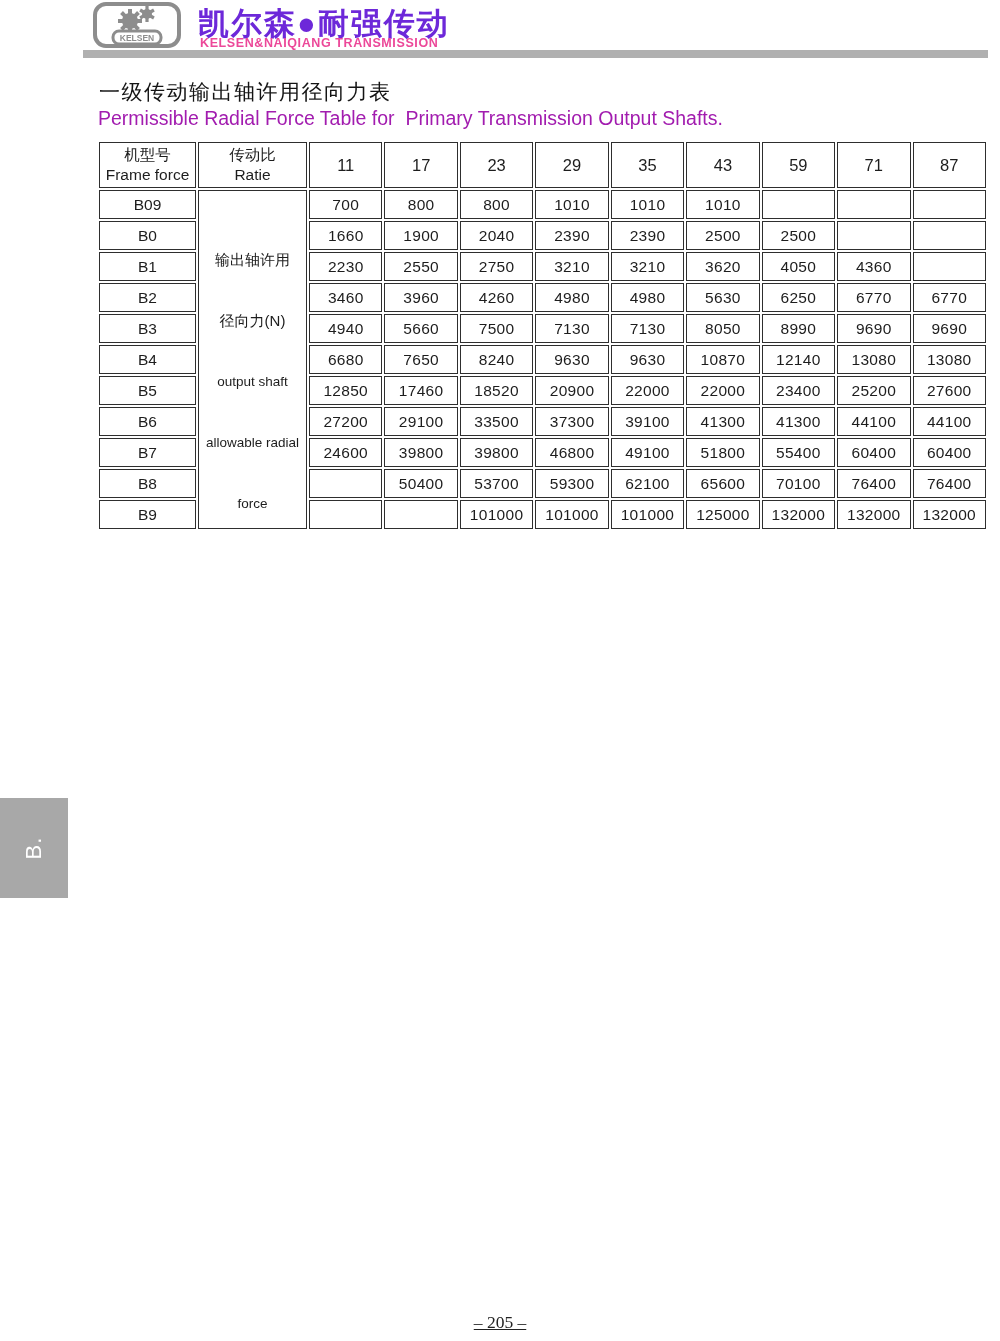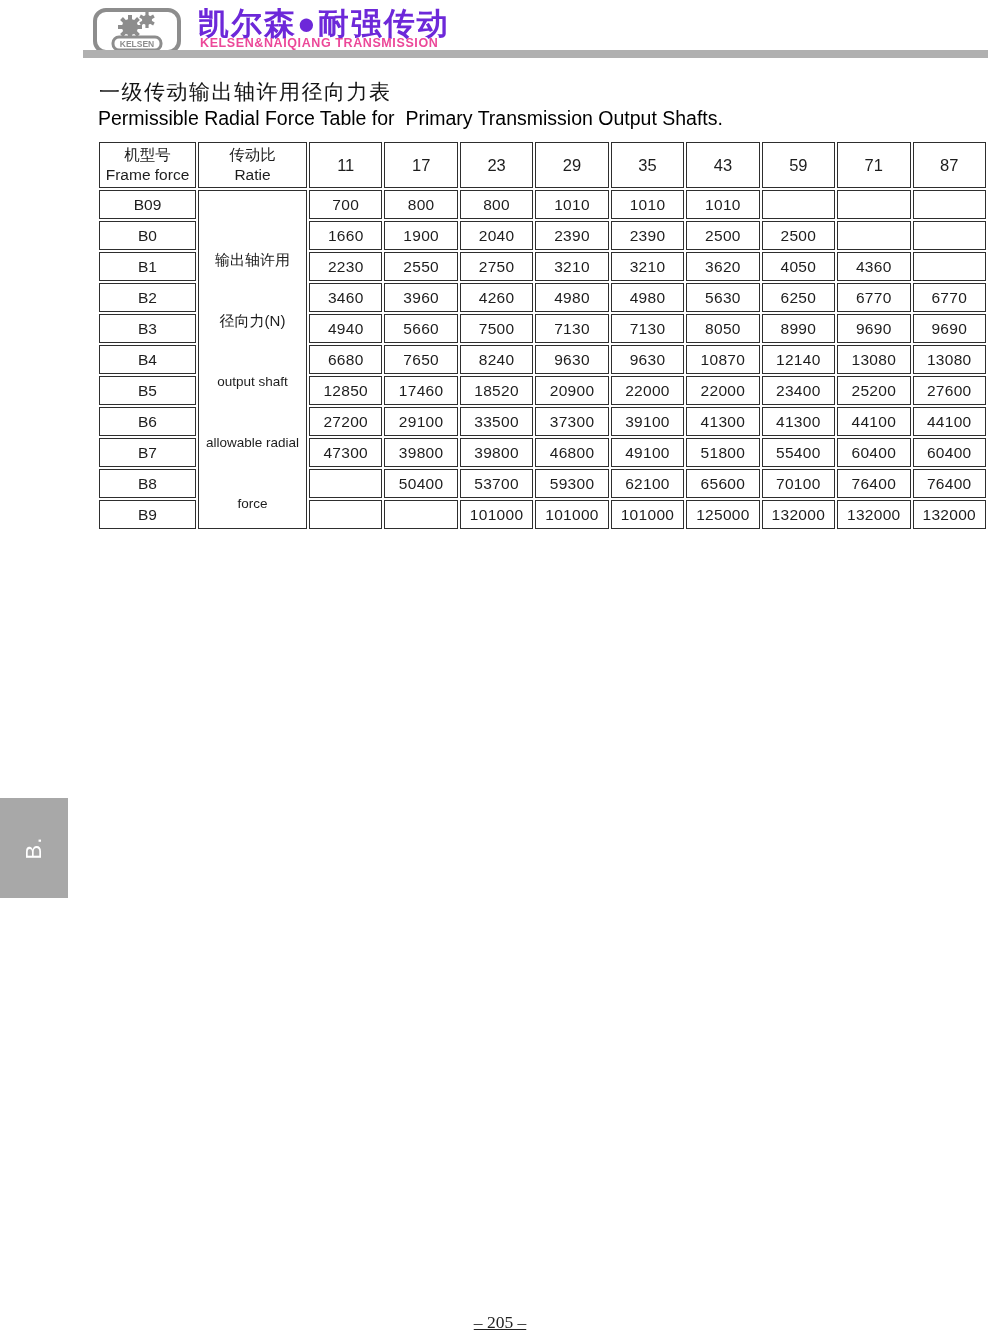--- a/index.html
+++ b/index.html
@@ -2,37 +2,37 @@
 <html><head>
 <meta charset="utf-8">
 <style>
   html,body{margin:0;padding:0;}
   body{
     width:1000px;height:1341px;position:relative;background:#ffffff;
     font-family:"Liberation Sans","DejaVu Sans",sans-serif;
     color:#1d1d1d;overflow:hidden;
   }
   
-  .logo-box{position:absolute;left:92px;top:2px;width:90px;height:46px;margin-top:6px;}
+  .logo-box{position:absolute;left:92px;top:2px;width:90px;height:46px;}
   .brand-cn{
     position:absolute;left:198px;top:3px;font-size:31px;font-weight:bold;
     color:#6d28d9;letter-spacing:2px;white-space:nowrap;
   }
   .brand-en{
     position:absolute;left:200px;top:36px;font-size:12.5px;font-weight:bold;
     color:#ec4899;letter-spacing:0.6px;white-space:nowrap;
   }
   .top-bar{position:absolute;left:83px;top:50px;width:905px;height:8px;background:#b0b0b0;}
   
   .title-cn{
     position:absolute;left:99px;top:78px;font-size:21px;color:#141414;
     letter-spacing:1.5px;white-space:pre;
   }
   .title-en{
-    position:absolute;left:98px;top:107px;font-size:19.5px;color:#000000;white-space:pre;
+    position:absolute;left:98px;top:107px;font-size:19.5px;color:#a21caf;white-space:pre;
   }
   
   .force-table{
     position:absolute;left:97px;top:140px;width:891px;
     border-collapse:separate;border-spacing:2.5px;table-layout:fixed;
   }
   .force-table th,.force-table td{
     border:1.6px solid #2e2e2e;text-align:center;vertical-align:middle;
     padding:0;background:#ffffff;overflow:hidden;
   }
@@ -236,21 +236,21 @@
         <td class="val-td">33500</td>
         <td class="val-td">37300</td>
         <td class="val-td">39100</td>
         <td class="val-td">41300</td>
         <td class="val-td">41300</td>
         <td class="val-td">44100</td>
         <td class="val-td">44100</td>
       </tr>
       <tr>
         <td class="frame-td">B7</td>
-        <td class="val-td">47300</td>
+        <td class="val-td">24600</td>
         <td class="val-td">39800</td>
         <td class="val-td">39800</td>
         <td class="val-td">46800</td>
         <td class="val-td">49100</td>
         <td class="val-td">51800</td>
         <td class="val-td">55400</td>
         <td class="val-td">60400</td>
         <td class="val-td">60400</td>
       </tr>
       <tr>

